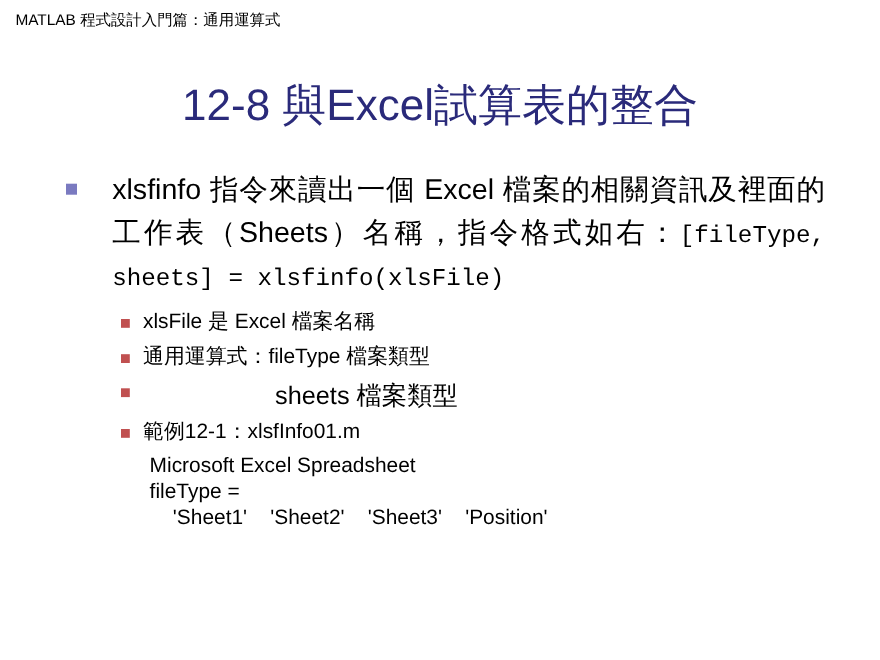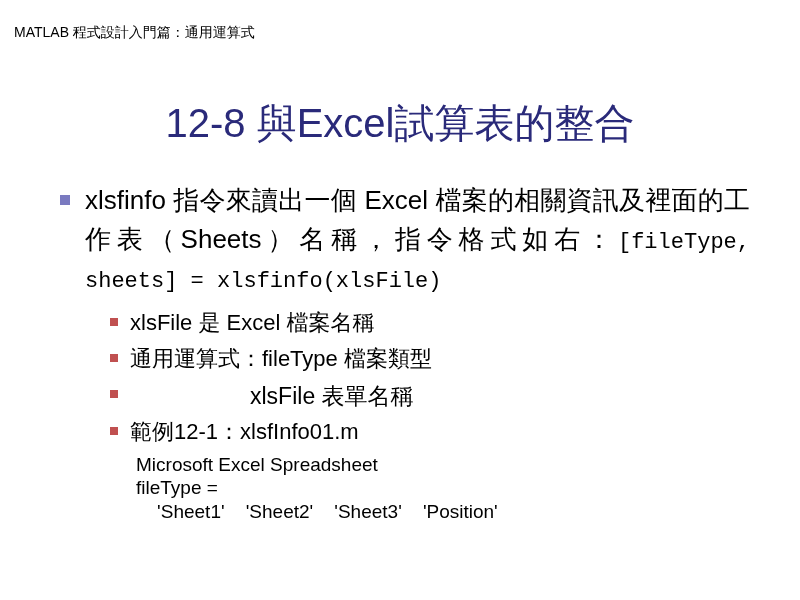--- a/index.html
+++ b/index.html
@@ -10,39 +10,40 @@
     body {
       width: 800px;
       height: 600px;
       background: white;
       font-family: "Microsoft JhengHei", "PMingLiU", Arial, sans-serif;
       position: relative;
       overflow: hidden;
     }
     .header {
       font-size: 14px;
-      padding: 24px 14px;
+      padding: 10px 14px;
       color: #000;
       font-weight: normal;
     }
     .title {
       text-align: center;
       font-size: 40px;
       color: #2a2a7a;
       margin-top: 30px;
       margin-bottom: 30px;
       font-weight: normal;
     }
     .content {
       padding: 0 50px 0 60px;
     }
     .bullet-main {
       display: flex;
       align-items: flex-start;
       margin-bottom: 10px;
+      gap: 17px;
     }
     .bullet-square {
       width: 10px;
       height: 10px;
       background: #7a7ac0;
       flex-shrink: 0;
       margin-top: 14px;
       margin-right: 15px;
     }
     .main-text {
@@ -66,21 +67,21 @@
     }
     .bullet-square-small {
       width: 8px;
       height: 8px;
       background: #c05050;
       flex-shrink: 0;
       margin-top: 10px;
       margin-right: 12px;
     }
     .sub-text {
-      font-size: 22px;
+      font-size: 19px;
       line-height: 1.4;
       color: #000;
     }
     .sub-text-indent {
       font-size: 23px;
       line-height: 1.4;
       color: #000;
       margin-left: 120px;
     }
     .code-box {
@@ -120,21 +121,21 @@
     <div class="bullet-sub">
       <div class="bullet-square-small"></div>
       <div class="sub-text">xlsFile 是 Excel 檔案名稱</div>
     </div>
     <div class="bullet-sub">
       <div class="bullet-square-small"></div>
       <div class="sub-text">通用運算式：fileType 檔案類型</div>
     </div>
     <div class="bullet-sub">
       <div class="bullet-square-small"></div>
-      <div class="sub-text-indent">xlsFile 表單名稱</div>
+      <div class="sub-text-indent">sheets 檔案類型</div>
     </div>
     <div class="bullet-sub">
       <div class="bullet-square-small"></div>
       <div class="sub-text">
         <span>範例12-1：</span><span>xlsfInfo01.m</span>
       </div>
     </div>
   </div>
 
 

